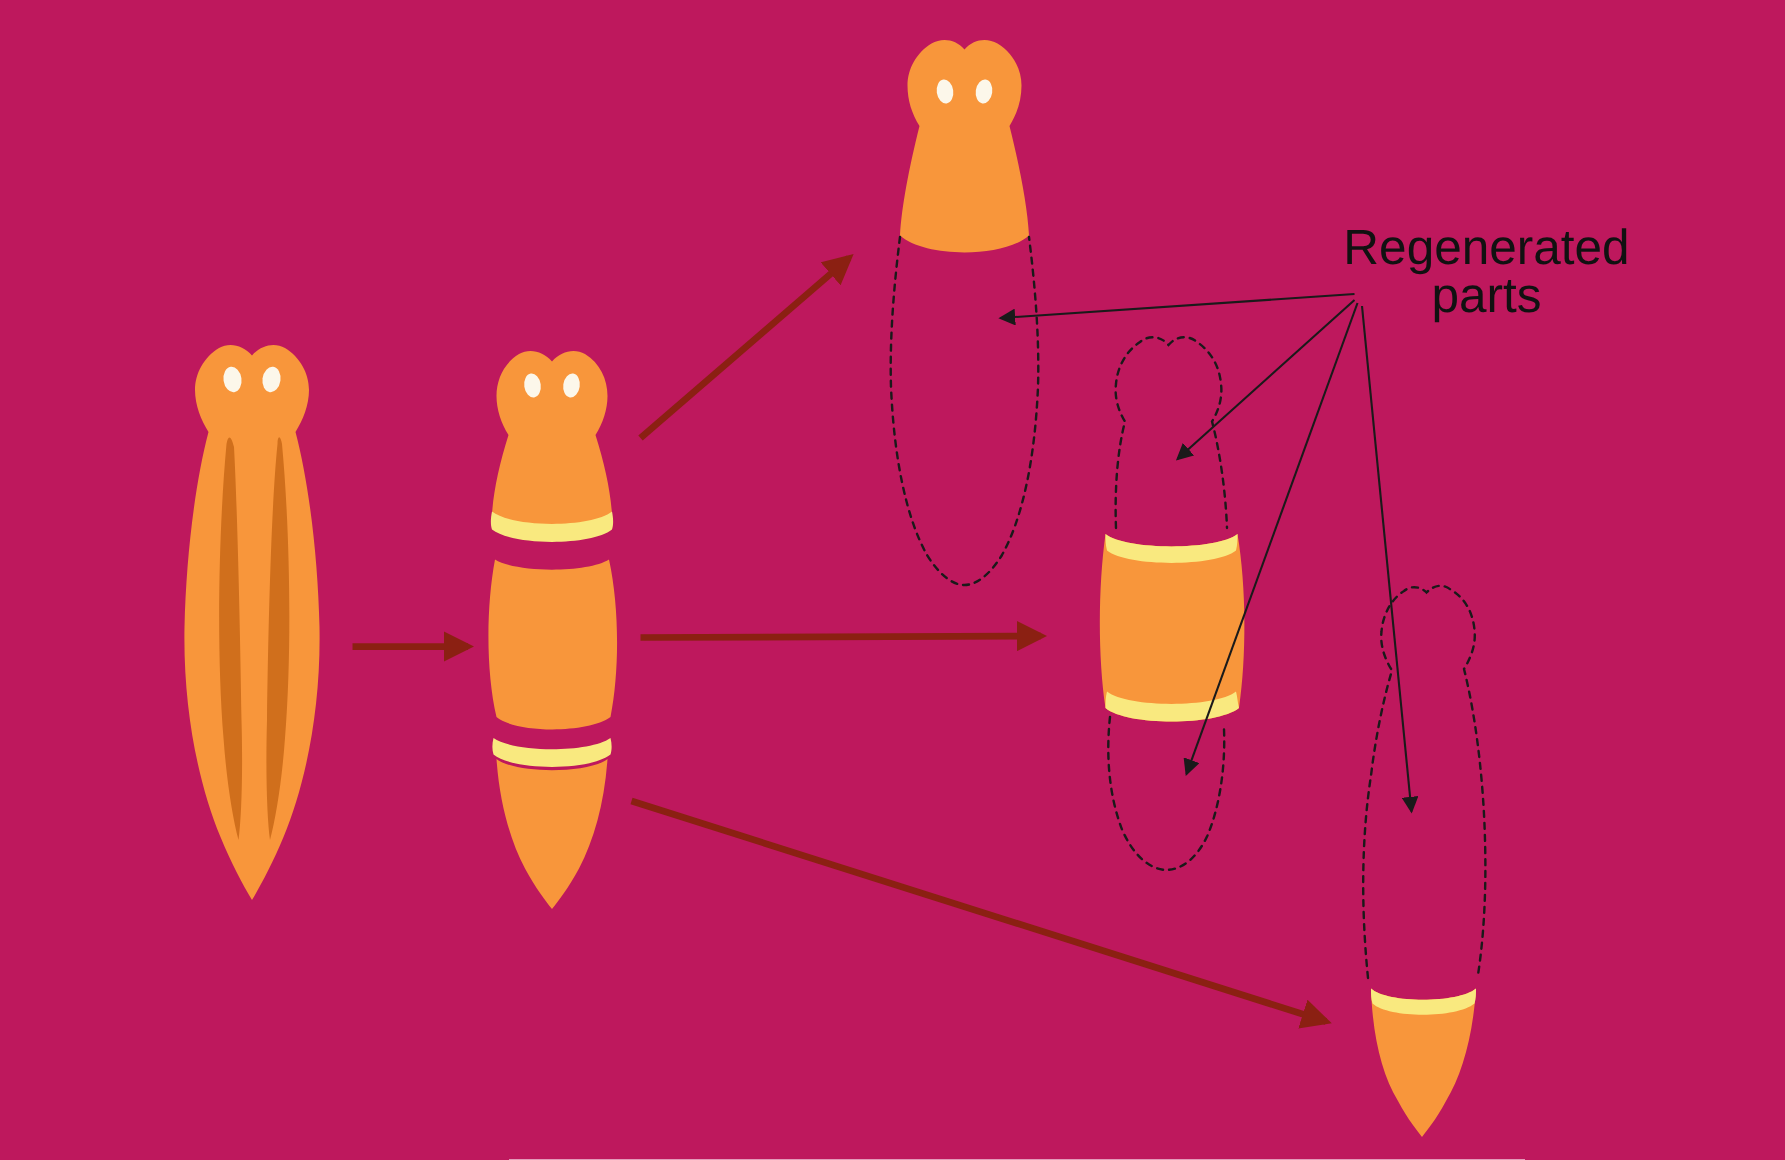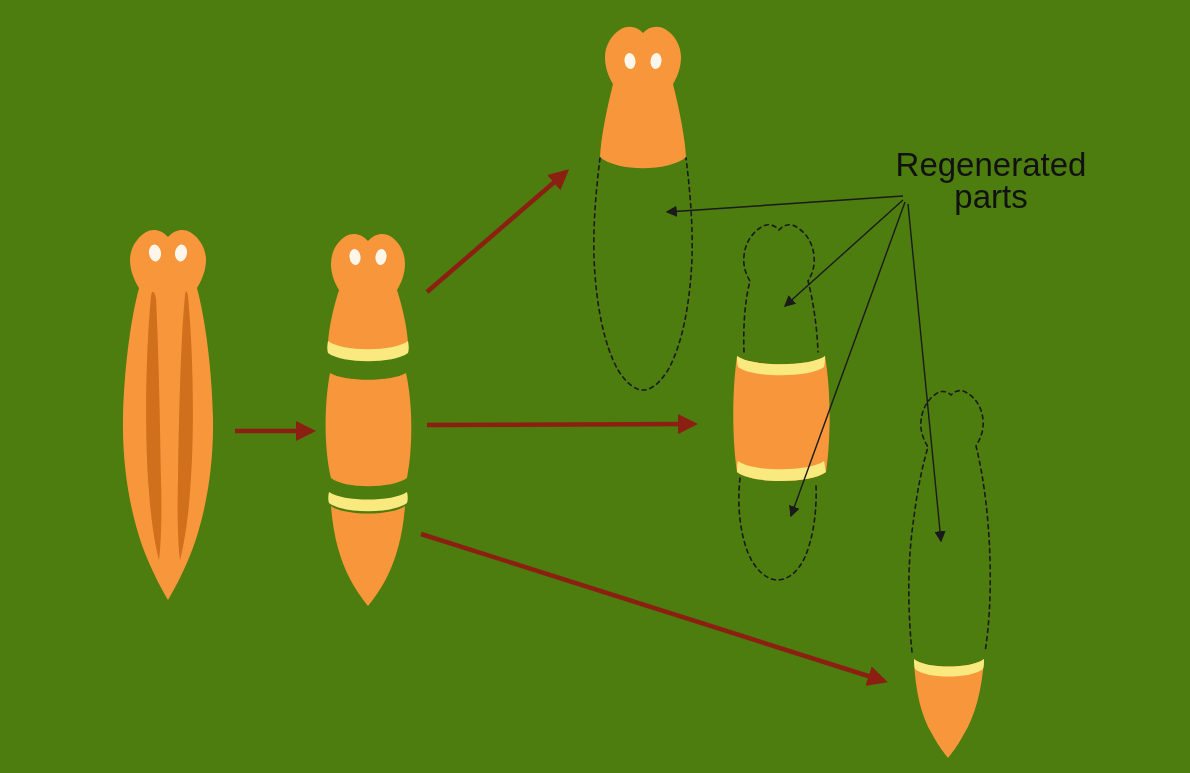--- a/index.html
+++ b/index.html
@@ -1,16 +1,16 @@
 <!DOCTYPE html>
 <html><head>
 <meta charset="utf-8">
 <style>
   html,body{margin:0;padding:0;background:#ffffff;}
-  .canvas{position:relative;width:1190px;height:773px;background:#4d7c0f;overflow:hidden;}
+  .canvas{position:relative;width:1190px;height:773px;background:#be185d;overflow:hidden;}
   svg{display:block;}
   .dashed{fill:none;stroke-width:1.6;stroke-dasharray:4 4;stroke-linecap:round;}
   .redline{fill:none;stroke-width:4.5;stroke-linecap:butt;}
   .blackline{fill:none;stroke-width:1.4;}
   text{font-family:"Liberation Sans","DejaVu Sans",sans-serif;}
   .annotation-text{font-size:33px;}
 </style>
 </head>
 <body>
 

